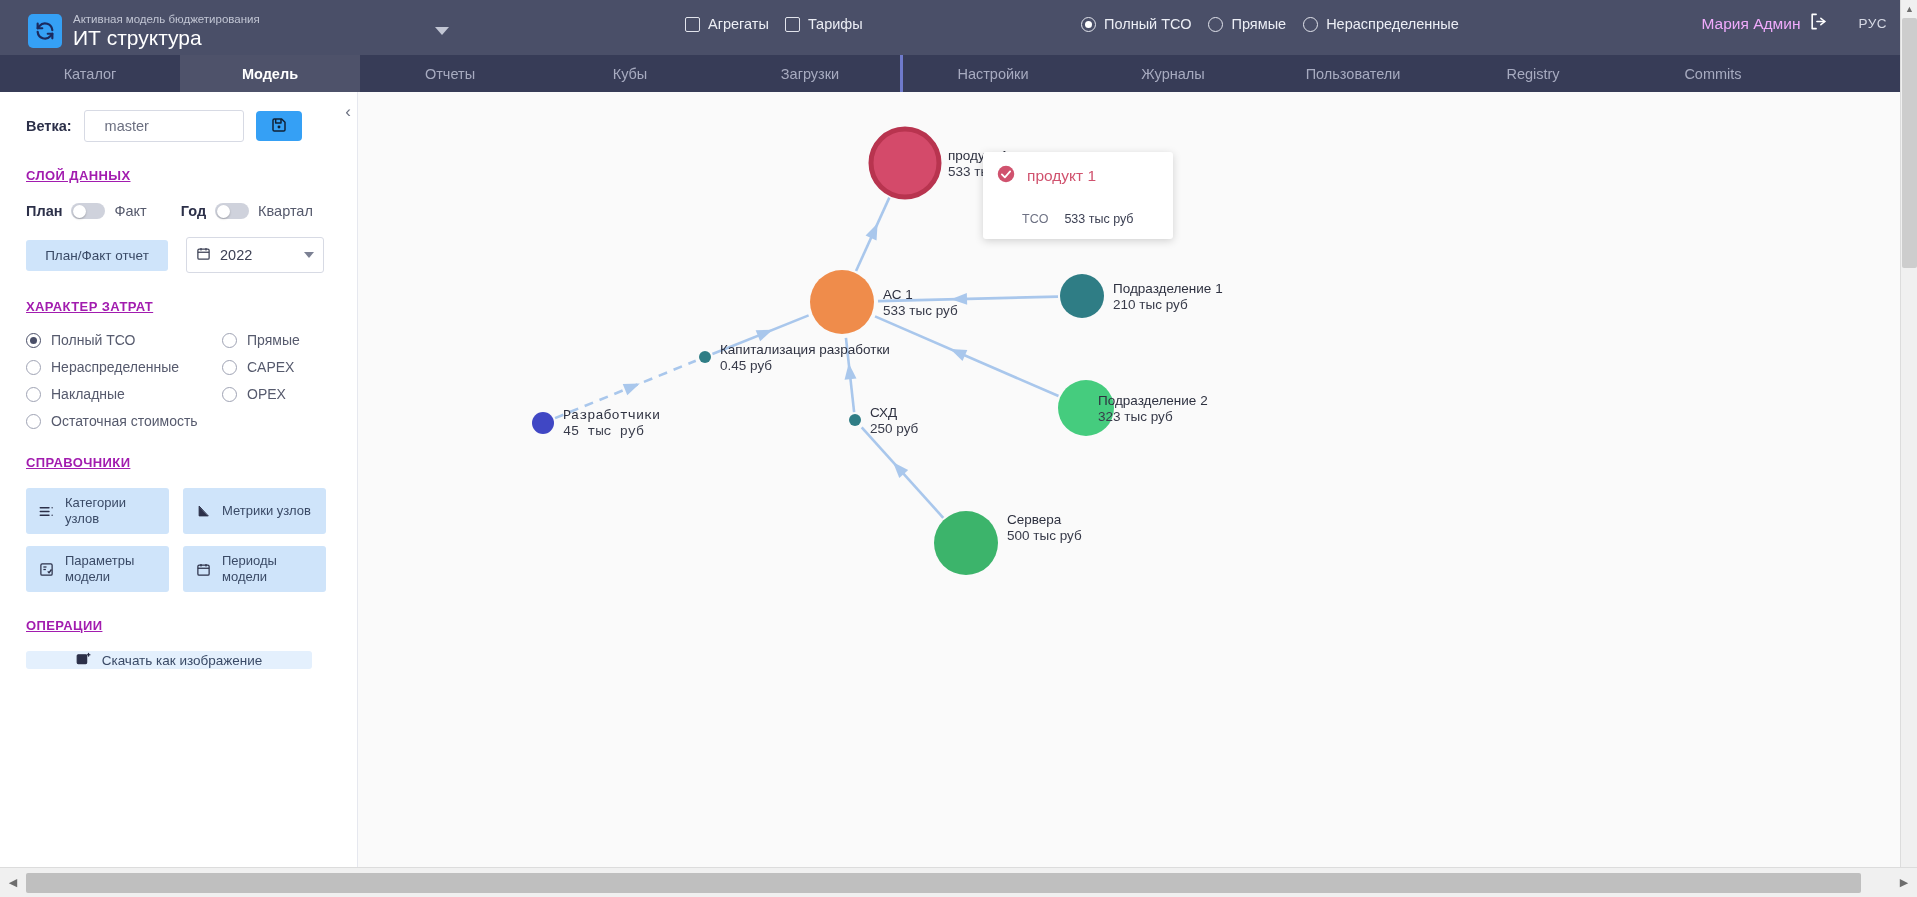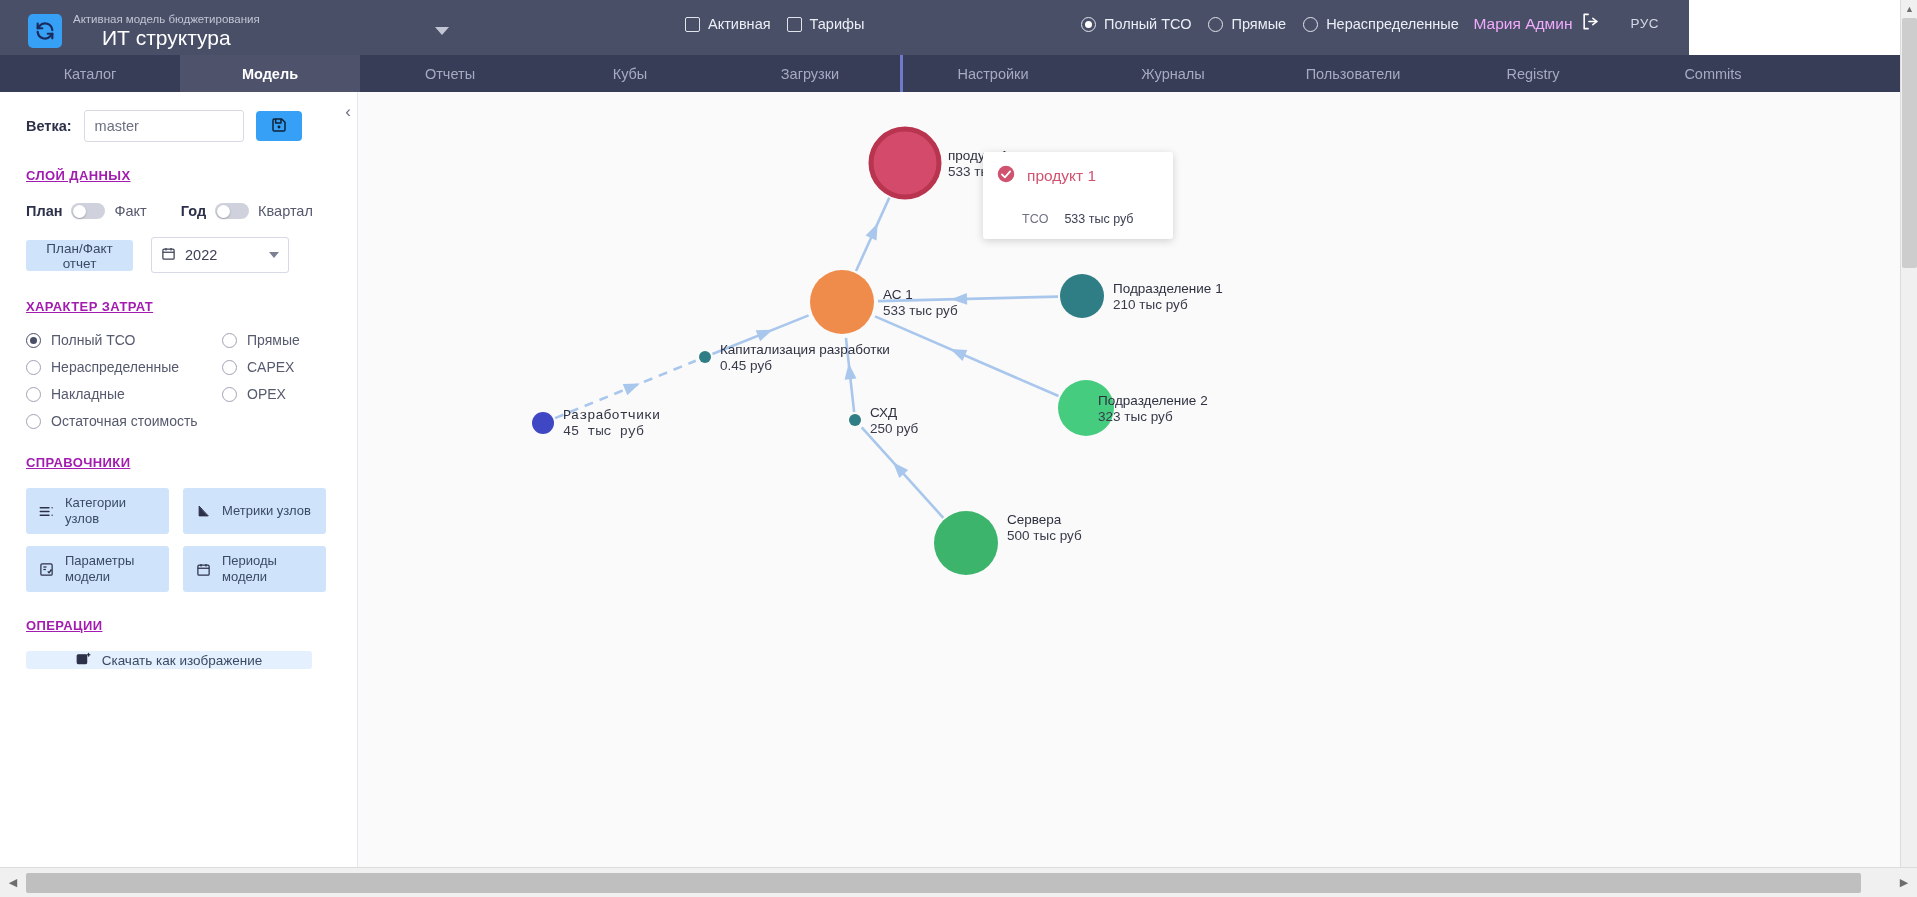--- a/index.html
+++ b/index.html
@@ -7,23 +7,23 @@
     margin: 0; padding: 0;
     width: 1917px; height: 897px;
     overflow: hidden;
     font-family: "Liberation Sans", sans-serif;
     background: #ffffff;
   }
 
   
   .topbar {
     position: absolute; top: 0; left: 0;
-    width: 1689px; height: 62px;
+    width: 1917px; height: 62px;
     background: #4a4f68;
-    display: flex; align-items: center; text-align: center;
+    display: flex; align-items: center;
   }
   .brand { display: flex; align-items: center; margin-left: 28px; }
   .brand-logo {
     width: 34px; height: 34px; border-radius: 5px;
     background: #35a0f5; position: relative;
     display: flex; align-items: center; justify-content: center;
     flex: 0 0 auto;
   }
   .brand-logo svg { display: block; }
   .brand-text { margin-left: 11px; line-height: 1.05; }
@@ -96,21 +96,21 @@
     width: 358px; height: 775px;
     background: #ffffff;
     border-right: 1px solid #e6e8ef;
     padding: 18px 26px 0 26px;
     overflow: hidden;
   }
   .branch-row { display: flex; align-items: center; gap: 12px; }
   .branch-label { font-size: 14.5px; font-weight: bold; color: #2c3049; }
   .branch-input {
     width: 160px; height: 32px; border: 1px solid #d7dae4; border-radius: 3px;
-    padding: 0 10px; font-size: 14.5px; color: #6b6f80;
+    padding: 0 20px; font-size: 14.5px; color: #6b6f80;
     font-family: "Liberation Sans", sans-serif; background: #fff; outline: none;
   }
   .save-btn {
     width: 46px; height: 30px; border-radius: 4px; background: #35a0f5;
     border: none; display: flex; align-items: center; justify-content: center;
     cursor: pointer;
   }
   .collapse-arrow {
     position: absolute; right: 6px; top: 10px; font-size: 17px; color: #6b7080;
     cursor: pointer; user-select: none;
@@ -129,21 +129,21 @@
   }
   .switch::after {
     content: ""; position: absolute; left: 1.5px; top: 1.5px;
     width: 13px; height: 13px; border-radius: 50%;
     background: #ffffff; box-shadow: 0 1px 2px rgba(0,0,0,.25);
   }
   .tg-alt { font-size: 14.5px; color: #55596c; }
 
   .pf-row { display: flex; align-items: center; gap: 18px; margin-top: 18px; }
   .pf-btn {
-    width: 107px; height: 31px; background: #cfe4fa; border: none; border-radius: 3px;
+    width: 142px; height: 31px; background: #cfe4fa; border: none; border-radius: 3px;
     font-size: 13.5px; color: #3a4a66; cursor: pointer;
     font-family: "Liberation Sans", sans-serif;
   }
   .year-select {
     width: 138px; height: 36px; border: 1px solid #d7dae4; border-radius: 3px;
     display: flex; align-items: center; gap: 9px; padding: 0 9px;
     cursor: pointer; background: #fff;
   }
   .year-val { font-size: 14.5px; color: #3d4155; flex: 1; }
   .year-caret {
@@ -259,21 +259,21 @@
     <div class="brand-text">
       <span class="brand-sub">Активная модель бюджетирования</span>
       <span class="brand-title">ИТ структура</span>
     </div>
   </div>
   <div class="brand-caret"></div>
 
   <div class="top-checks">
     <div class="chk">
       <span class="chk-box"></span>
-      <span class="chk-label">Активная</span>
+      <span class="chk-label">Агрегаты</span>
     </div>
     <div class="chk">
       <span class="chk-box"></span>
       <span class="chk-label">Тарифы</span>
     </div>
   </div>
 
   <div class="top-radios">
     <div class="rd on">
       <span class="rd-circle"></span>

